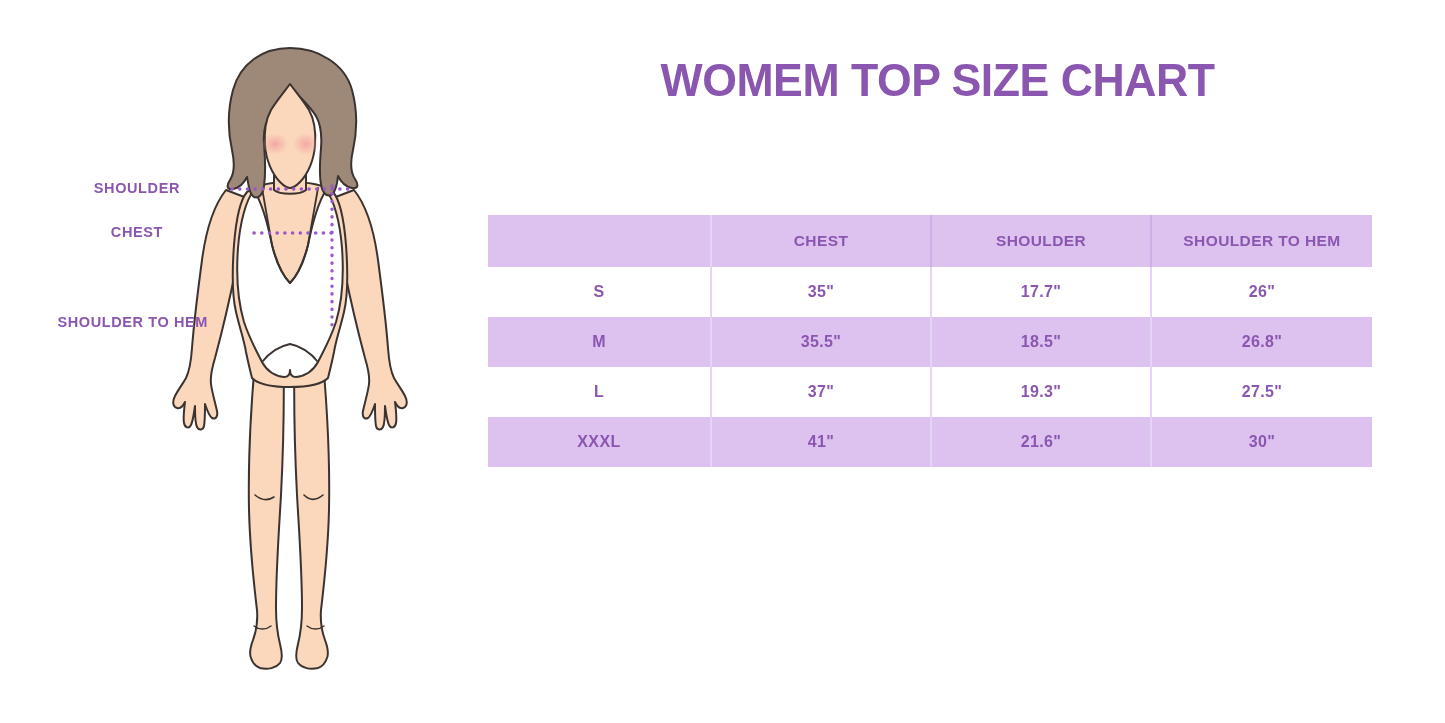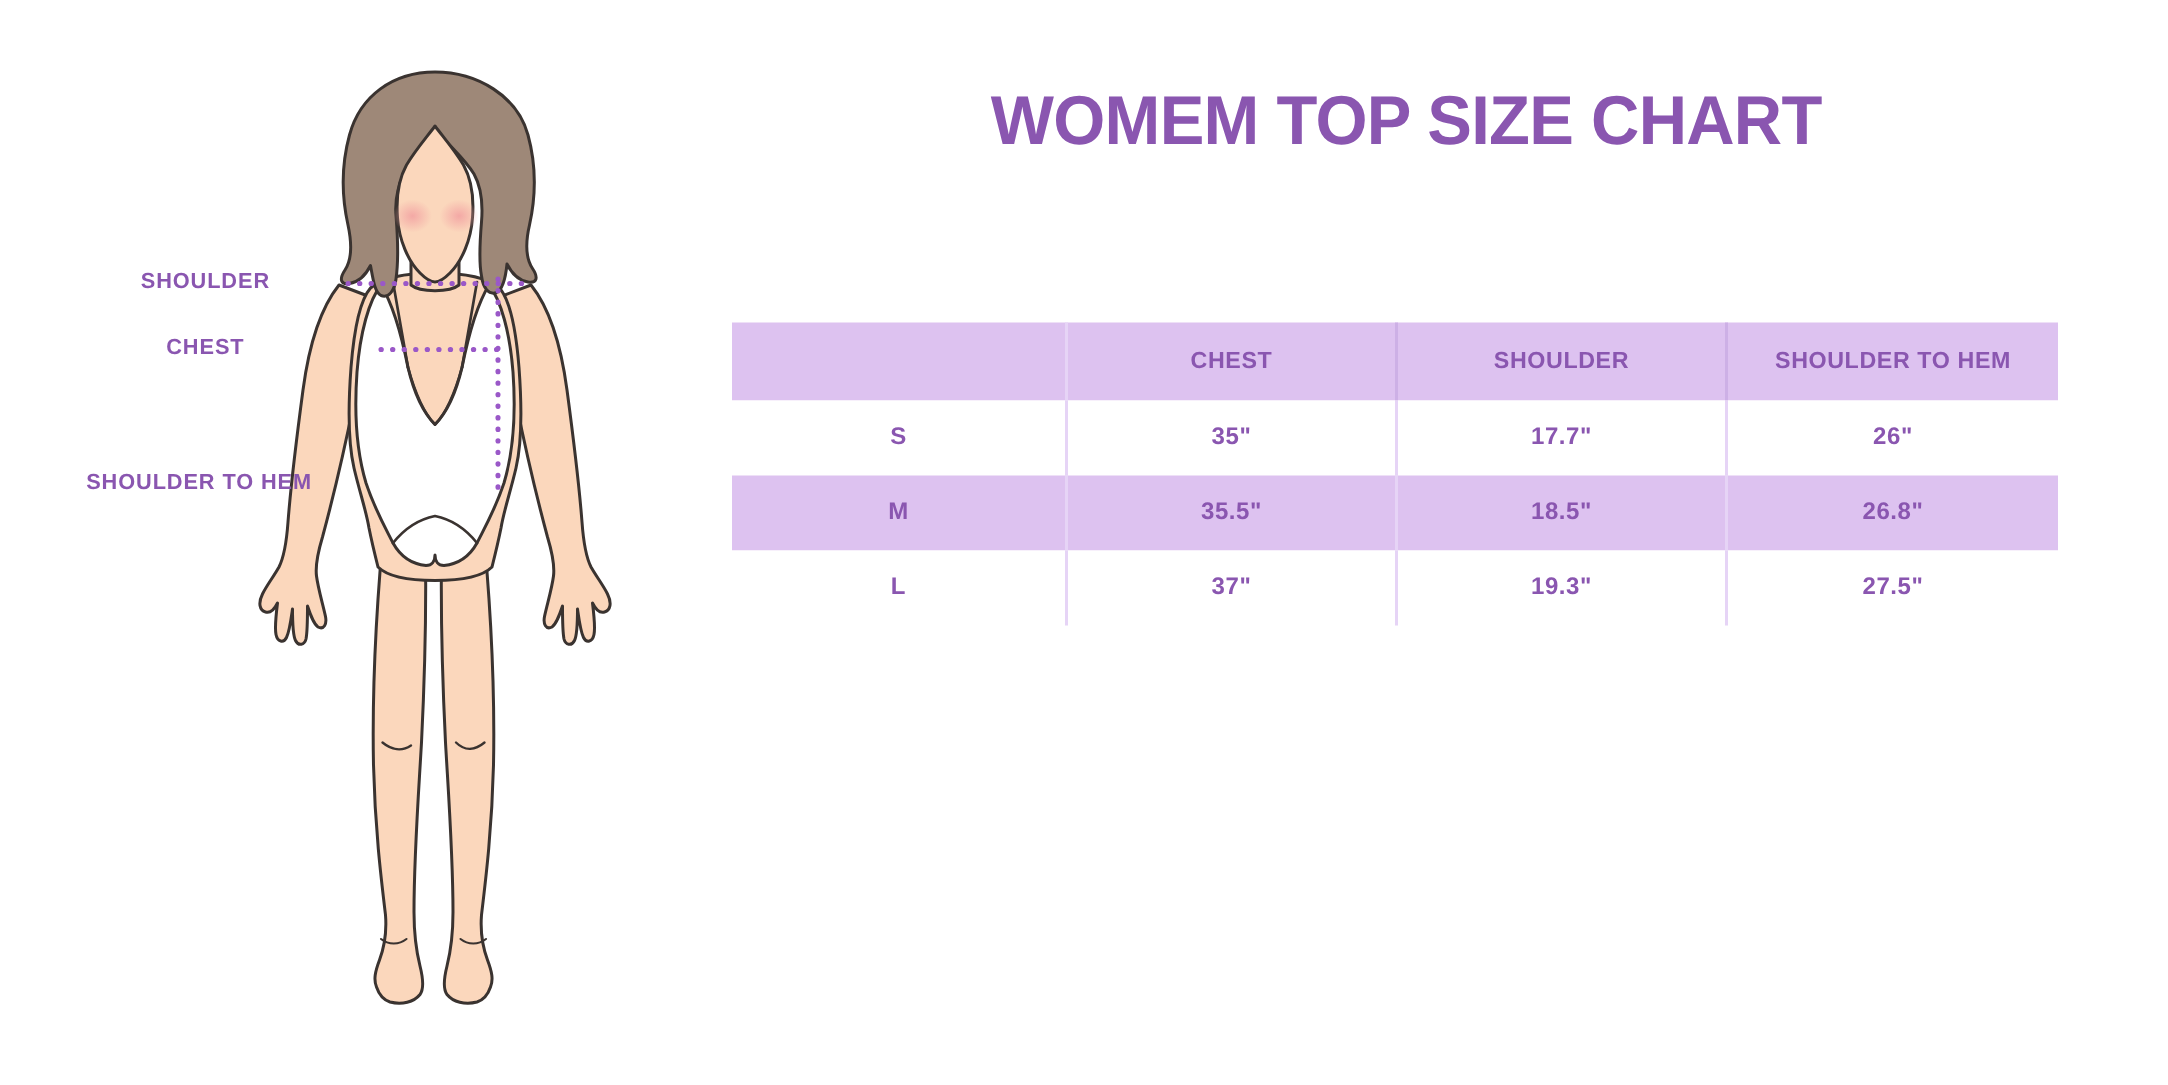--- a/index.html
+++ b/index.html
@@ -338,17 +338,23 @@
           <td>35.5"</td>
           <td>18.5"</td>
           <td>26.8"</td>
         </tr>
         <tr class="row-plain">
           <td>L</td>
           <td>37"</td>
           <td>19.3"</td>
           <td>27.5"</td>
         </tr>
+        <tr class="row-shaded">
+          <td>XXXL</td>
+          <td>41"</td>
+          <td>21.6"</td>
+          <td>30"</td>
+        </tr>
       </tbody>
     </table>
   </div>
 
 </div>
 
 </body></html>

